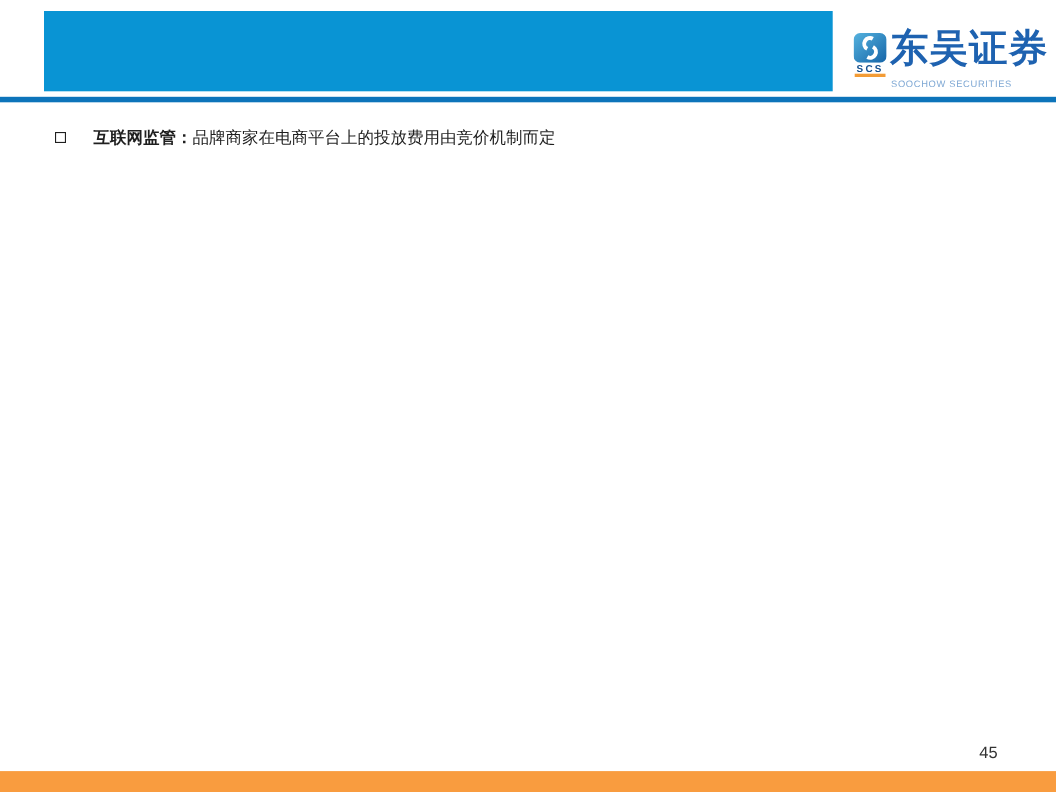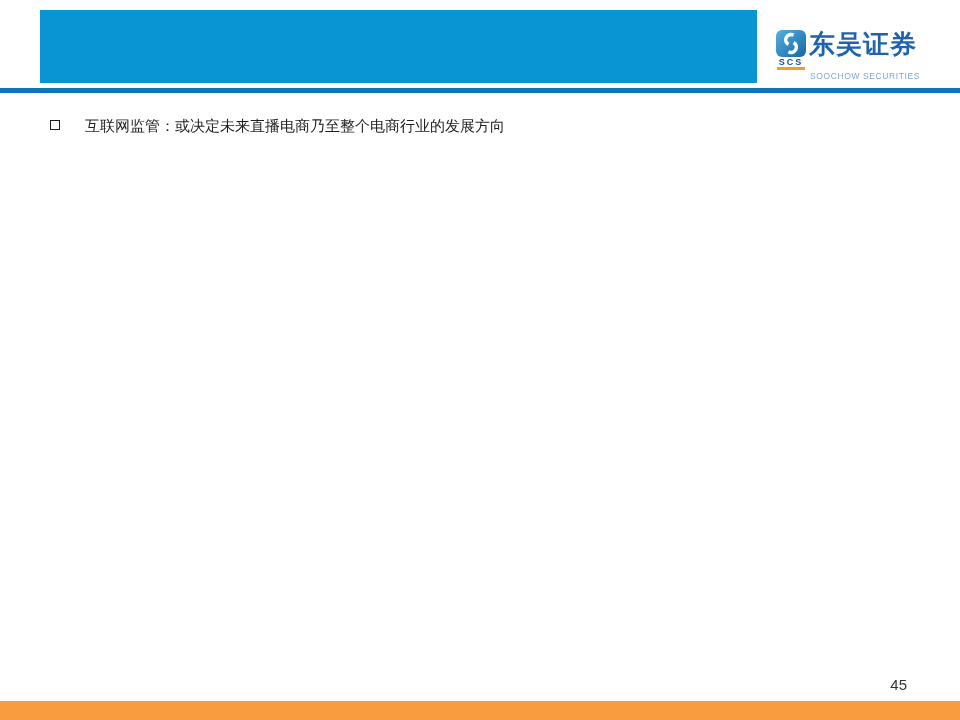--- a/index.html
+++ b/index.html
@@ -69,21 +69,21 @@
     left: 1px;
     top: 37px;
     width: 28px;
     height: 3px;
     background: #f39c36;
   }
   .brand-cn {
     position: absolute;
     left: 33px;
     top: 1px;
-    font-size: 26px;
+    font-size: 35px;
     line-height: 26px;
     font-weight: bold;
     color: #1e62b0;
     letter-spacing: 1px;
     white-space: nowrap;
   }
   .brand-en {
     position: absolute;
     left: 34px;
     top: 29px;
@@ -115,21 +115,21 @@
     margin-right: 25px;
   }
   .bullet-text {
     flex: 1 1 auto;
     width: 820px;
     font-size: 15px;
     line-height: 28px;
     color: #1f1f1f;
   }
   .bullet-label {
-    font-weight: normal;
+    font-weight: bold;
   }
 
   
   .page-number {
     position: absolute;
     right: 53px;
     top: 676px;
     font-size: 15px;
     color: #333333;
   }
@@ -167,21 +167,21 @@
       <div class="logo-badge-bar"></div>
     </div>
     <div class="brand-cn">东吴证券</div>
     <div class="brand-en">SOOCHOW SECURITIES</div>
   </div>
 
   <div class="content">
 
     <div class="bullet-item">
       <span class="bullet-square"></span>
-      <span class="bullet-text"><span class="bullet-label">互联网监管：</span><span>或决定未来直播电商乃至整个电商行业的发展方向</span></span>
+      <span class="bullet-text"><span class="bullet-label">互联网监管：</span><span>品牌商家在电商平台上的投放费用由竞价机制而定</span></span>
     </div>
 
 
 
   </div>
 
   <div class="page-number">45</div>
   <div class="footer-band"></div>
 
 </div>

